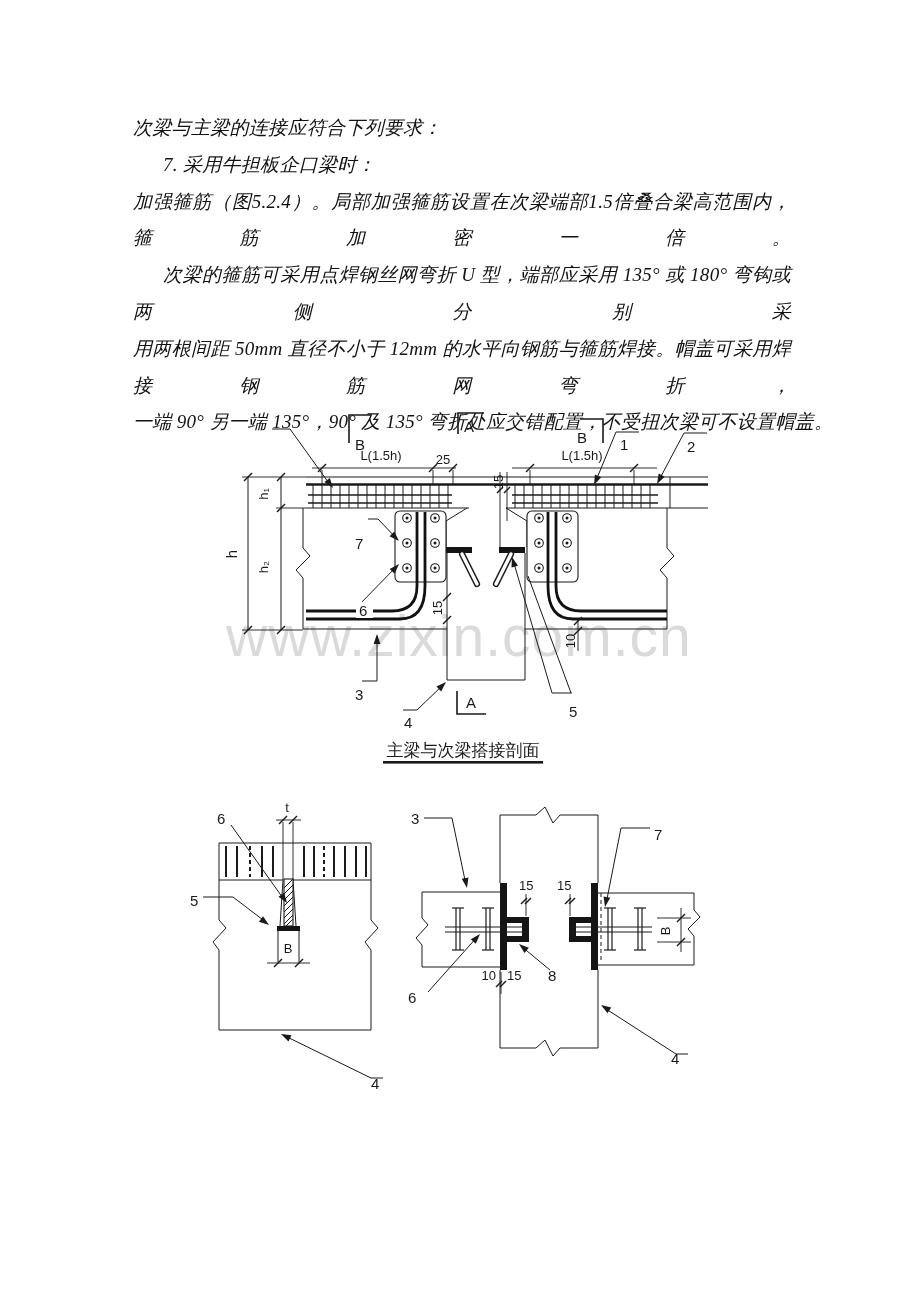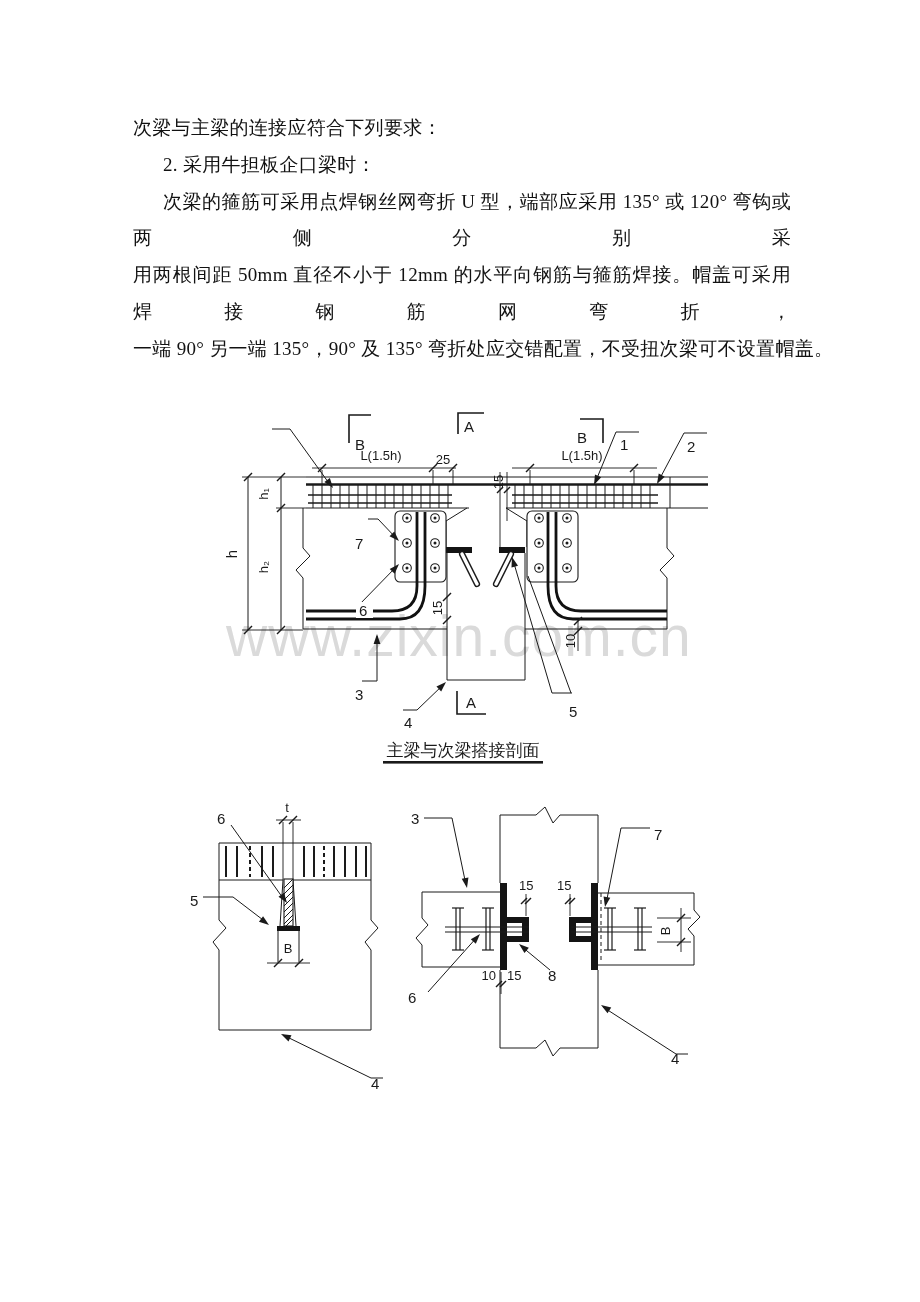--- a/index.html
+++ b/index.html
@@ -1,18 +1,18 @@
 <!DOCTYPE html>
 <html><head>
 <meta charset="utf-8">
 <style>
   html,body{margin:0;padding:0;}
   body{width:920px;height:1302px;background:#ffffff;position:relative;
        font-family:"Liberation Serif","DejaVu Serif",serif;}
-  .textblock{position:absolute;left:133px;top:110px;width:658px;color:#121212;}
+  .textblock{position:absolute;left:133px;top:110px;width:658px;color:#121212;font-style:italic;}
   .tline{font-size:19px;line-height:36.8px;letter-spacing:.3px;white-space:nowrap;}
   .just{white-space:normal;text-align:justify;text-align-last:justify;}
   .ind{text-indent:30px;}
   svg{position:absolute;left:0;top:0;}
   .ln{stroke:#1a1a1a;fill:none;stroke-width:1;}
   .thin{stroke:#1a1a1a;fill:none;stroke-width:.9;}
   .md{stroke:#1a1a1a;fill:none;stroke-width:1.6;}
   .thk{stroke:#1a1a1a;fill:none;stroke-width:2.6;}
   .bar{stroke:#111;fill:none;stroke-width:2.8;}
   .blk{fill:#141414;stroke:none;}
@@ -24,22 +24,23 @@
   .lbl{font-size:15px;}
   .dim{font-size:13px;}
   .cap{font-family:"Liberation Serif","DejaVu Serif",serif;font-size:17px;}
   .wm{font-size:57px;fill:#dadada;letter-spacing:1px;}
 </style>
 </head>
 <body>
 
 <div class="textblock">
   <div class="tline">次梁与主梁的连接应符合下列要求：</div>
-  <div class="tline ind">2. 采用牛担板企口梁时：</div>
-  <div class="tline ind just">次梁的箍筋可采用点焊钢丝网弯折 U 型，端部应采用 135° 或 120° 弯钩或两侧分别采</div>
+  <div class="tline ind">7. 采用牛担板企口梁时：</div>
+  <div class="tline just">加强箍筋（图5.2.4）。局部加强箍筋设置在次梁端部1.5倍叠合梁高范围内，箍筋加密一倍。</div>
+  <div class="tline ind just">次梁的箍筋可采用点焊钢丝网弯折 U 型，端部应采用 135° 或 180° 弯钩或两侧分别采</div>
   <div class="tline just">用两根间距 50mm 直径不小于 12mm 的水平向钢筋与箍筋焊接。帽盖可采用焊接钢筋网弯折，</div>
   <div class="tline">一端 90° 另一端 135°，90° 及 135° 弯折处应交错配置，不受扭次梁可不设置帽盖。</div>
 </div>
 
 <svg width="920" height="1302" viewBox="0 0 920 1302">
 
   <text class="wm" x="226" y="656">www.zixin.com.cn</text>
 
   <g>
 

